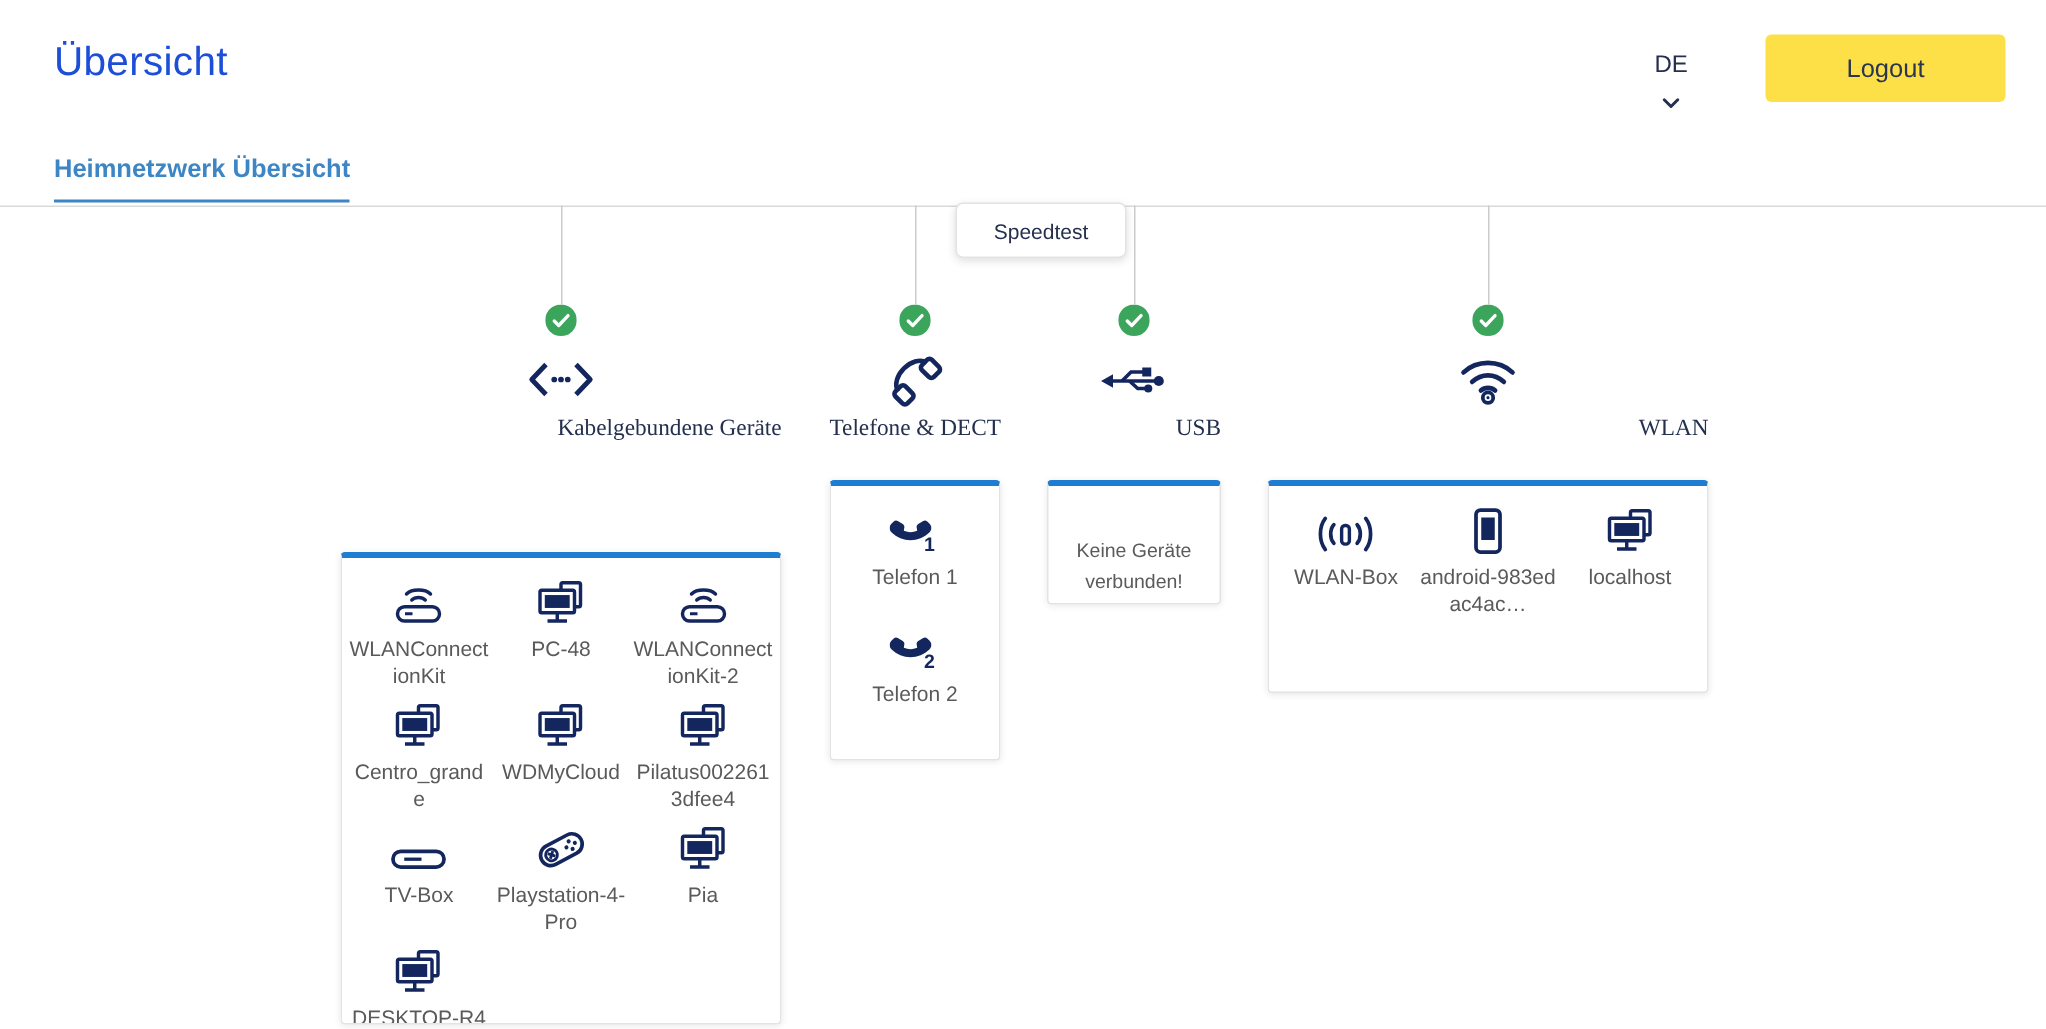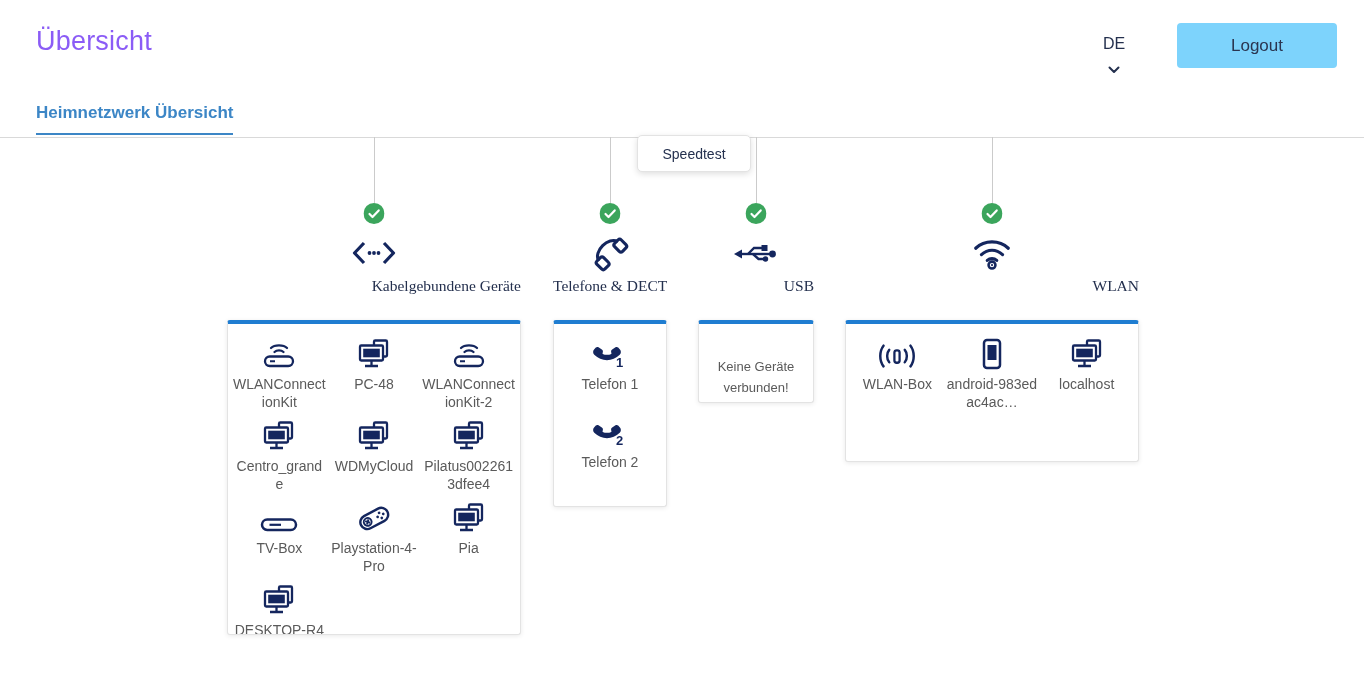--- a/index.html
+++ b/index.html
@@ -2,26 +2,26 @@
 <html><head>
 <meta charset="utf-8">
 <style>
   * { margin:0; padding:0; box-sizing:border-box; }
   html,body { width:1364px; height:686px; background:#ffffff; overflow:hidden;
               font-family:"Liberation Sans", sans-serif; }
   .page { position:relative; width:1364px; height:686px; }
 
   
   .page-title { position:absolute; left:36px; top:26px; font-size:27px; font-weight:400;
-                color:#8b5cf6; letter-spacing:.2px; }
+                color:#1d4ed8; letter-spacing:.2px; }
   .lang-select { position:absolute; left:1103px; top:35px; display:flex; align-items:center;
                  gap:7px; font-size:16px; color:#24304e; cursor:pointer;flex-direction:column; }
   .lang-select svg { margin-top:2px; color:#24304e; }
   .logout-btn { position:absolute; left:1177px; top:23px; width:160px; height:45px;
-                background:#7dd3fc; border:none; border-radius:4px; font-size:17px;
+                background:#fde047; border:none; border-radius:4px; font-size:17px;
                 color:#2a3550; font-family:inherit; cursor:pointer; }
 
   
   .tabbar { position:absolute; top:0; left:0; width:1364px; height:138px;
             border-bottom:1px solid #d9d9d9; }
   .tabs { position:absolute; left:36px; bottom:2px; display:flex; gap:38px;font-weight:bold; }
   .tab { padding-bottom:10px; font-size:17px; color:#24304e; cursor:pointer;
          border-bottom:2px solid transparent; }
   .tab.active { color:#3c86c6; border-bottom-color:#3c86c6; }
 
@@ -44,21 +44,21 @@
   .category .cat-label { position:absolute; top:140px; width:100%; text-align:right;
                          font-size:15.5px; color:#24304e; white-space:nowrap;font-family:Liberation Serif, serif; }
   .card { position:absolute; top:183px; left:0; right:0; background:#fff;
           border:1px solid #e3e3e3; border-top:4px solid #1f7dd1; border-radius:3px;
           box-shadow:0 1px 5px rgba(0,0,0,.09); overflow:hidden; }
 
   #cat-0 { left:227px; width:294px; }
   #cat-1 { left:553px; width:114px; }
   #cat-2 { left:698px; width:116px; }
   #cat-3 { left:845px; width:294px; }
-  #cat-0 .card { height:315px; }
+  #cat-0 .card { height:315px;margin-top:48px; }
   #cat-1 .card { height:187px; }
   #cat-2 .card { height:83px;  }
   #cat-3 .card { height:142px; }
 
   .devices { padding:14px 4px 0; }
   #cat-0 .devices, #cat-3 .devices { display:grid; grid-template-columns:repeat(3,1fr); }
   #cat-1 .devices { display:flex; flex-direction:column; align-items:center; gap:14px; }
 
   .device { display:flex; flex-direction:column; align-items:center; margin-bottom:9px;
             cursor:pointer; }

